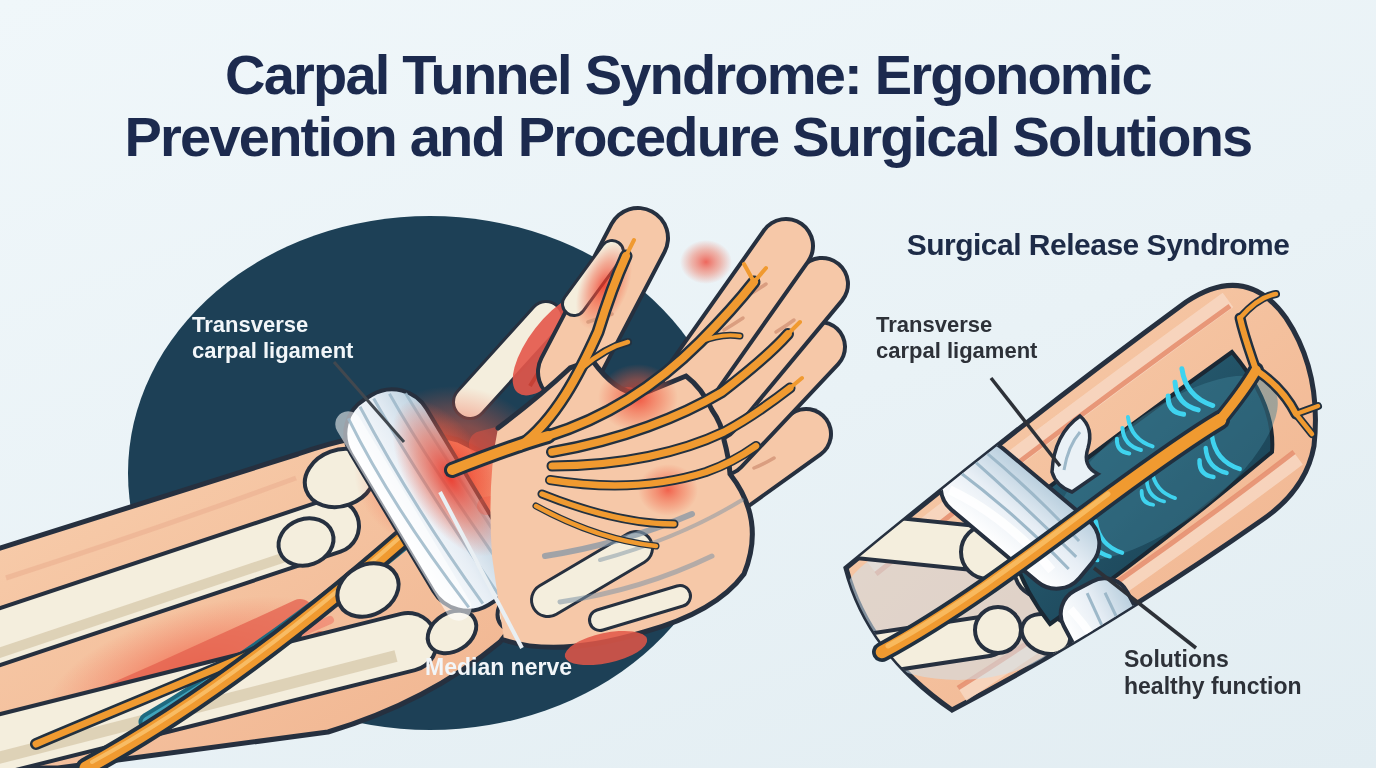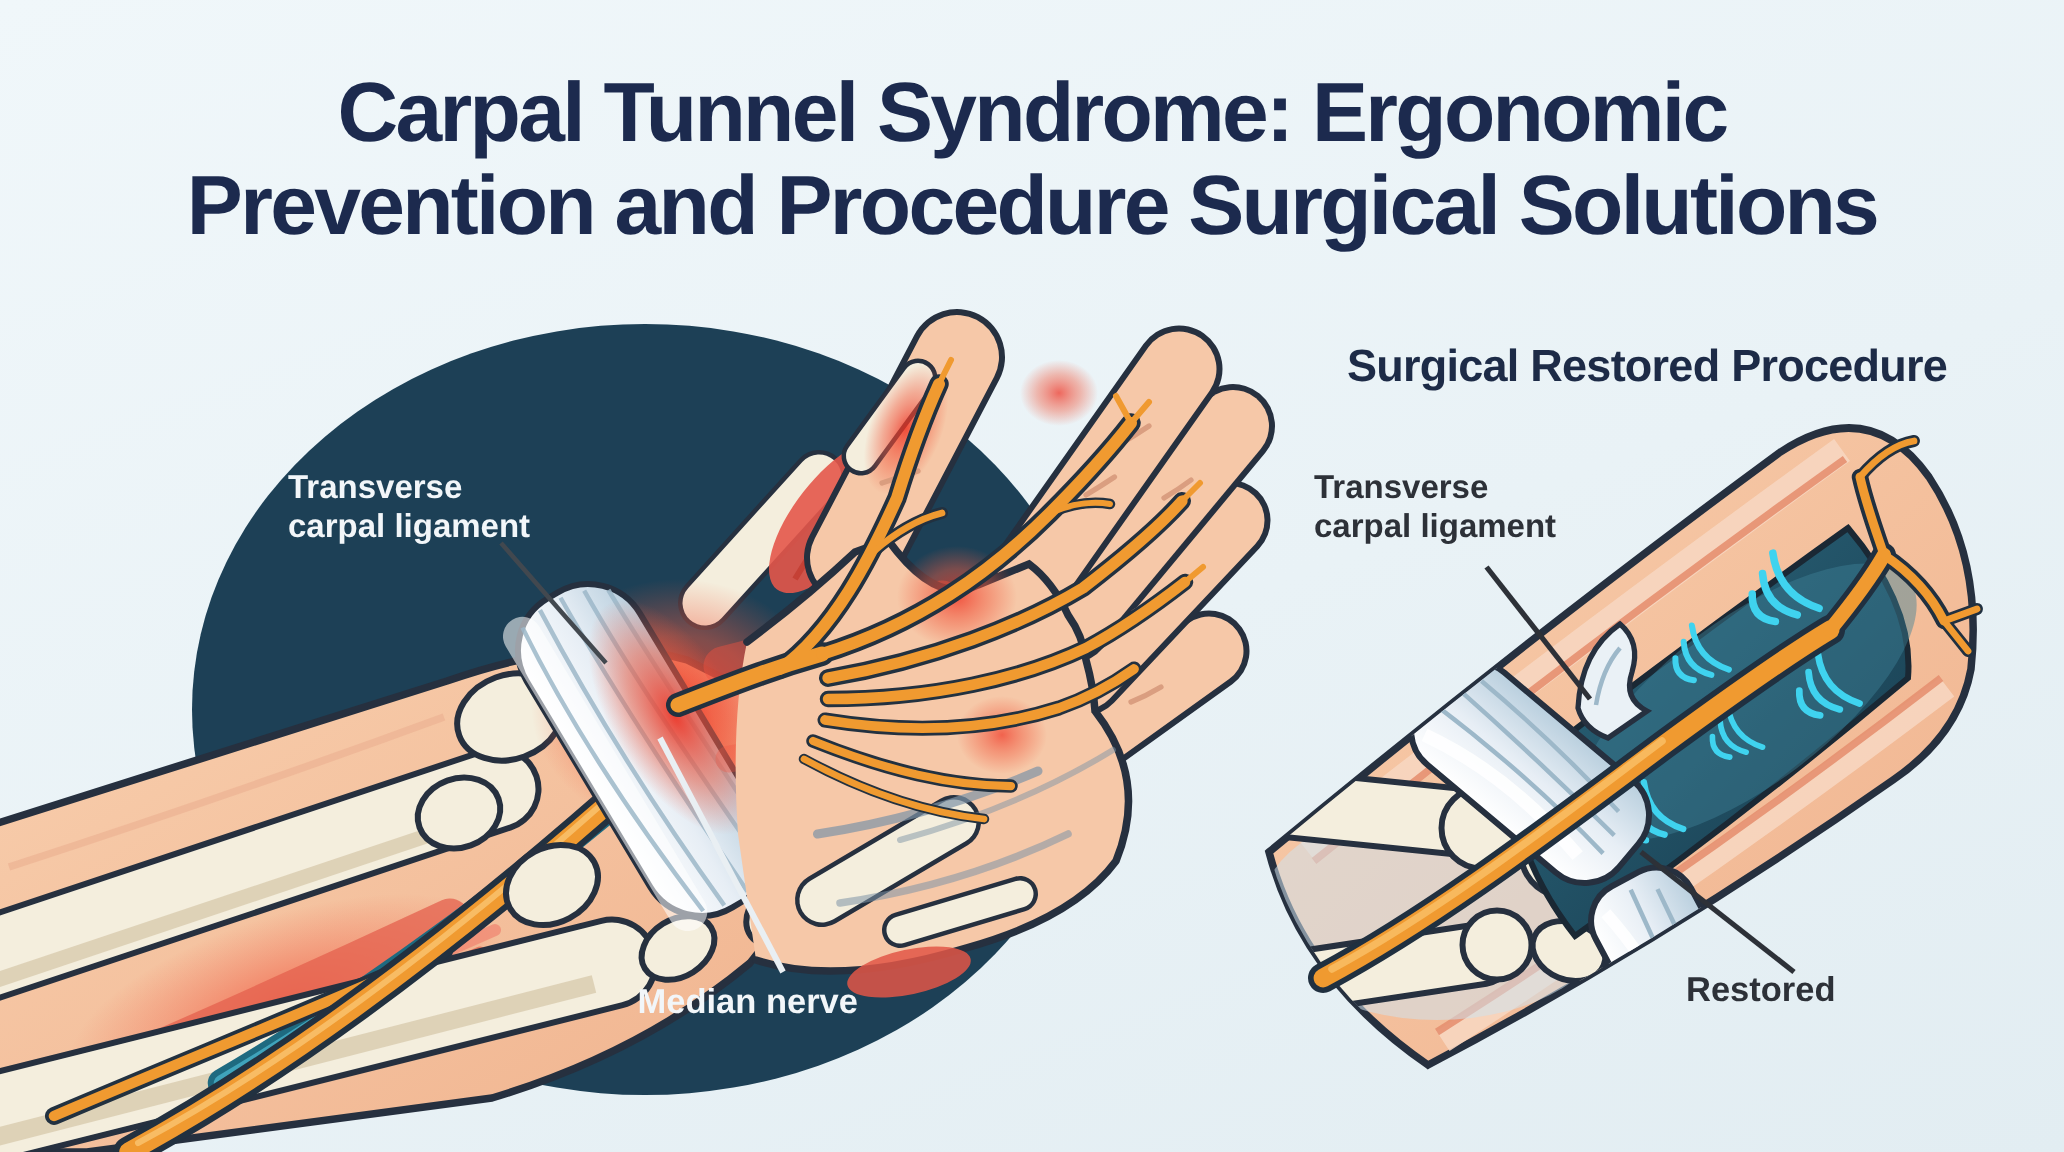--- a/index.html
+++ b/index.html
@@ -306,31 +306,32 @@
       <path d="M 991,378 L 1060,466" stroke="#2d3138" stroke-width="3.5" fill="none"></path>
       <path d="M 1094,568 L 1196,648" stroke="#2d3138" stroke-width="3.5" fill="none"></path>
     </g>
   </svg>
 
   <h1 class="title">
     <span>Carpal Tunnel Syndrome: Ergonomic</span>
     <span>Prevention and Procedure Surgical Solutions</span>
   </h1>
 
-  <div class="panel-heading">Surgical Restored Procedure</div>
+  <div class="panel-heading">Surgical Release Syndrome</div>
 
   <div class="label label-light label-left-tcl">
     <span>Transverse</span>
     <span>carpal ligament</span>
   </div>
 
   <div class="label label-light label-median">Median nerve</div>
 
   <div class="label label-dark label-right-tcl">
     <span>Transverse</span>
     <span>carpal ligament</span>
   </div>
 
   <div class="label label-dark label-restored">
-    <span>Restored</span>
+    <span>Solutions</span>
+    <span>healthy function</span>
   </div>
 
 </div>
 
 </body></html>

